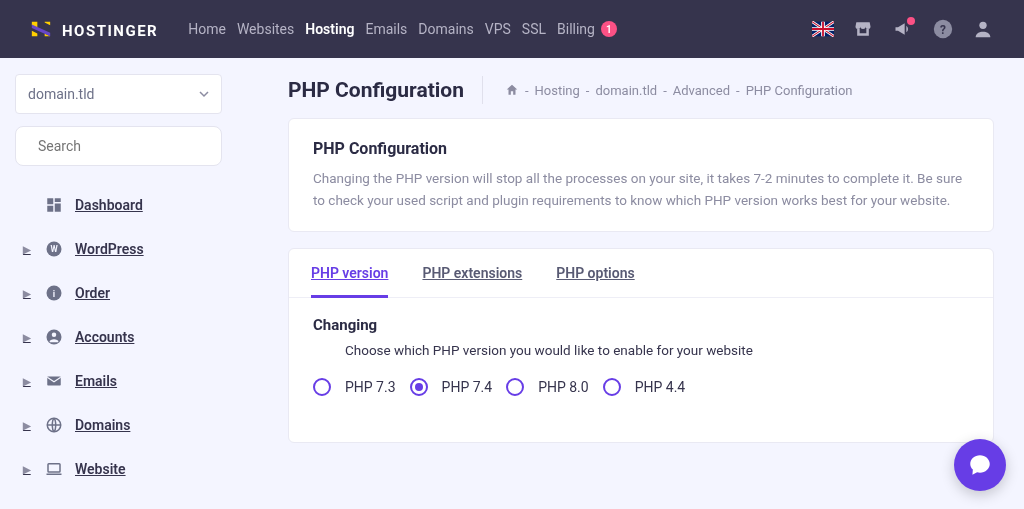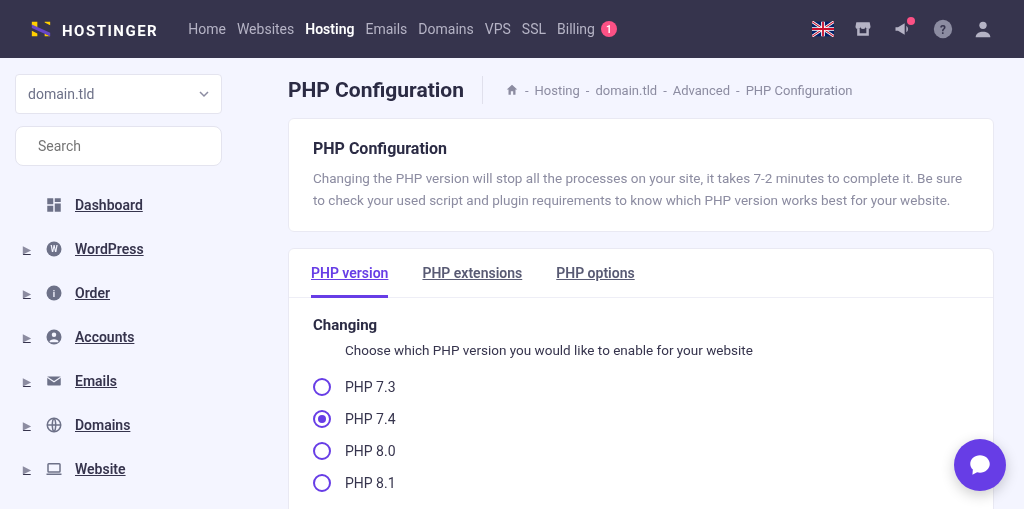--- a/index.html
+++ b/index.html
@@ -38,21 +38,21 @@
     .card-desc { color: #8c8ca1; font-size: 13.5px; line-height: 1.6; }
 
     .tab-card { background: #fff; border: 1px solid #e9e9f3; border-radius: 6px; }
     .tabs { display: flex; border-bottom: 1px solid #eeeef6; padding: 0 22px; gap: 34px; }
     .tab { padding: 16px 0; font-size: 14px; font-weight: 600; color: #585a73; cursor: pointer; position: relative; text-decoration: underline; }
     .tab.active { color: #673de6; }
     .tab.active::after { content: ""; position: absolute; left: 0; right: 0; bottom: -1px; height: 3px; background: #673de6; }
     .tab-body { padding: 18px 24px 24px; }
     .section-title { font-size: 15px; font-weight: 700; color: #2b2b44; margin-bottom: 8px; }
     .section-desc { color: #36344d; font-size: 13.5px; margin-bottom: 20px; margin-left: 32px; }
-    .radio-list { display: flex; flex-direction: column; gap: 14px; margin-bottom: 22px; }
+    .radio-list { display: flex; flex-direction: row; gap: 14px; margin-bottom: 22px; }
     .radio-item { display: flex; align-items: center; gap: 14px; cursor: pointer; }
     .radio { width: 18px; height: 18px; border: 2px solid #673de6; border-radius: 50%; display: flex; align-items: center; justify-content: center; }
     .radio.checked::after { content: ""; width: 8px; height: 8px; background: #673de6; border-radius: 50%; }
     .radio-label { font-size: 14px; color: #36344d; }
 
     .chat-fab { position: fixed; bottom: 18px; right: 18px; width: 52px; height: 52px; background: #673de6; border-radius: 50%; display: flex; align-items: center; justify-content: center; cursor: pointer; box-shadow: 0 4px 14px rgba(0,0,0,.2); }
   </style>
 </head>
 <body>
 
@@ -246,21 +246,21 @@
           <label class="radio-item">
             <span class="radio checked"></span>
             <span class="radio-label">PHP 7.4</span>
           </label>
           <label class="radio-item">
             <span class="radio"></span>
             <span class="radio-label">PHP 8.0</span>
           </label>
           <label class="radio-item">
             <span class="radio"></span>
-            <span class="radio-label">PHP 8.1</span>
+            <span class="radio-label">PHP 4.4</span>
           </label>
         </div>
 
       </div>
     </div>
   </main>
 </div>
 
 <div class="chat-fab">
   <svg width="26" height="26" viewBox="0 0 24 24" fill="#fff">

